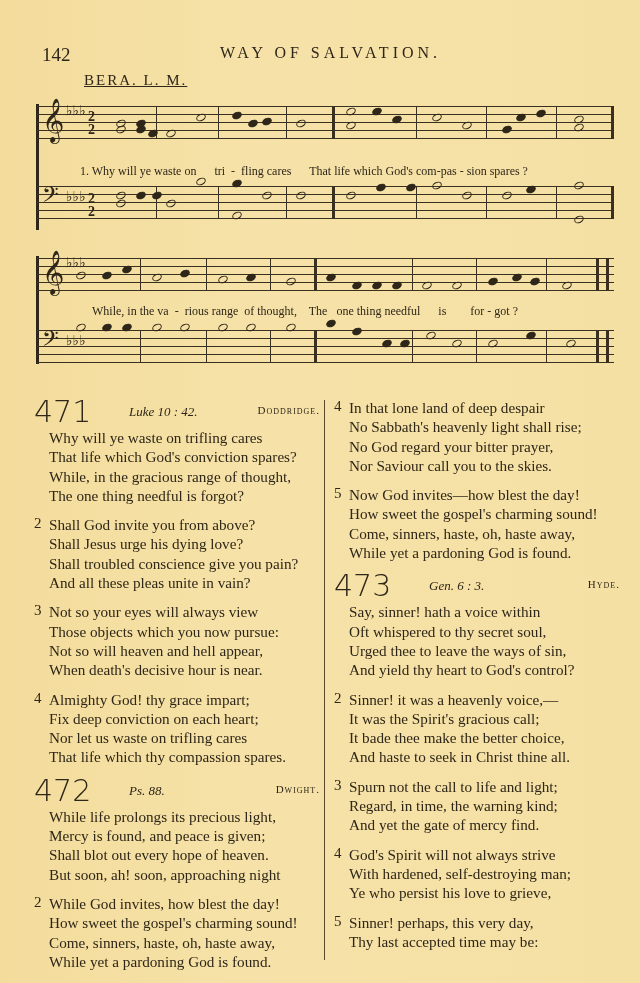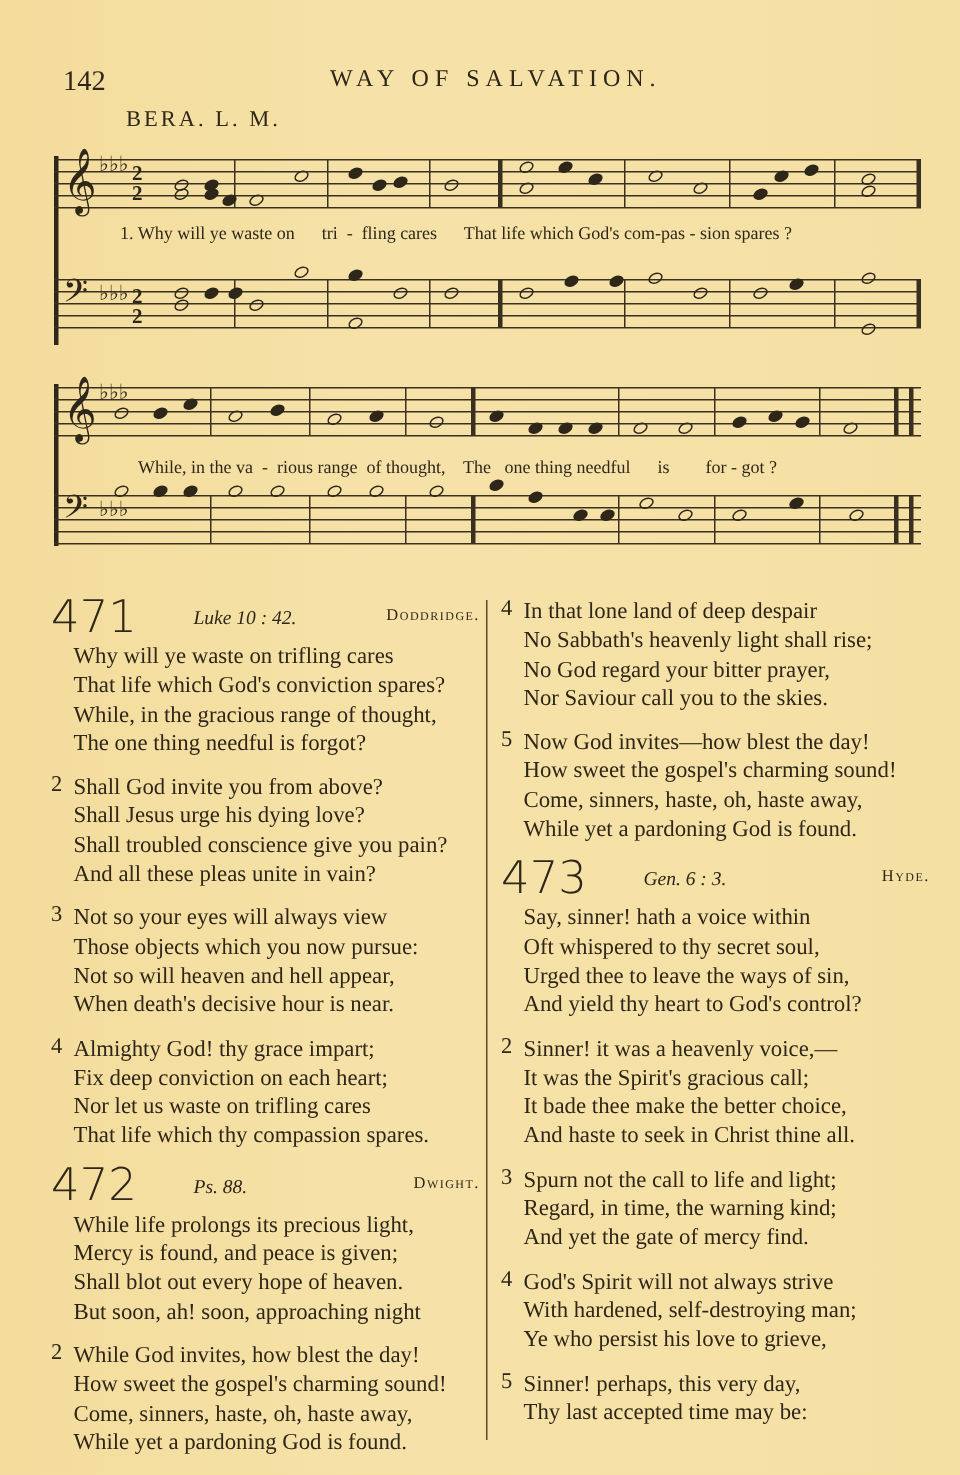--- a/index.html
+++ b/index.html
@@ -10,21 +10,21 @@
     color: #2e2618;
     position: relative;
   }
   .page {
     position: absolute; left: 0; top: 0; width: 640px; height: 983px;
     background: linear-gradient(90deg, #f3dc9c 0%, #f6e2a8 40%, #f5e0a4 100%);
   }
   .running-head { position: absolute; top: 44px; left: 0; width: 640px; height: 24px; }
   .page-num { position: absolute; left: 42px; top: 0; font-size: 19px; }
   .section-title { position: absolute; left: 220px; top: 0; font-size: 16px; letter-spacing: 4px; }
-  .tune-name { position: absolute; left: 84px; top: 72px; font-size: 15px; letter-spacing: 2px; }
+  .tune-name { position: absolute; left: 84px; top: 72px; font-size: 15px; letter-spacing: 2px; text-decoration: underline; }
 
   .system { position: absolute; left: 36px; width: 578px; }
   .staff { position: absolute; left: 0; width: 578px; height: 32px; }
   .staff .line { position: absolute; left: 0; width: 100%; height: 1px; background: #3a3020; }
   .barline { position: absolute; width: 1px; background: #3a3020; }
   .barline.thick { width: 3px; }
   .brace { position: absolute; left: 0; width: 3px; background: #2e2618; }
   .clef { position: absolute; font-family: "DejaVu Sans", sans-serif; color: #2e2618; }
   .keysig { position: absolute; font-family: "DejaVu Sans", sans-serif; font-size: 14px; }
   .timesig { position: absolute; font-weight: bold; font-size: 14px; line-height: 13px; text-align: center; }
@@ -62,21 +62,21 @@
     <div class="staff" style="top:6px;">
       <div class="line" style="top:0"></div>
         <div class="line" style="top:8px"></div>
         <div class="line" style="top:16px"></div>
         <div class="line" style="top:24px"></div>
         <div class="line" style="top:32px"></div>
     </div>
     <div class="clef" style="left:6px;top:-2px;font-size:38px;">𝄞</div>
     <div class="keysig" style="left:30px;top:2px;">♭♭♭</div>
     <div class="timesig" style="left:52px;top:10px;">2<br>2</div>
-    <div class="lyric-line" style="left:44px;top:48px;">1. Why will ye waste on      tri  -  fling cares      That life which God's com-pas - sion spares ?</div>
+    <div class="lyric-line" style="left:44px;top:64px;">1. Why will ye waste on      tri  -  fling cares      That life which God's com-pas - sion spares ?</div>
     <div class="staff" style="top:86px;">
       <div class="line" style="top:0"></div>
         <div class="line" style="top:8px"></div>
         <div class="line" style="top:16px"></div>
         <div class="line" style="top:24px"></div>
         <div class="line" style="top:32px"></div>
     </div>
     <div class="clef" style="left:6px;top:82px;font-size:26px;">𝄢</div>
     <div class="keysig" style="left:30px;top:88px;">♭♭♭</div>
     <div class="timesig" style="left:52px;top:92px;">2<br>2</div>

